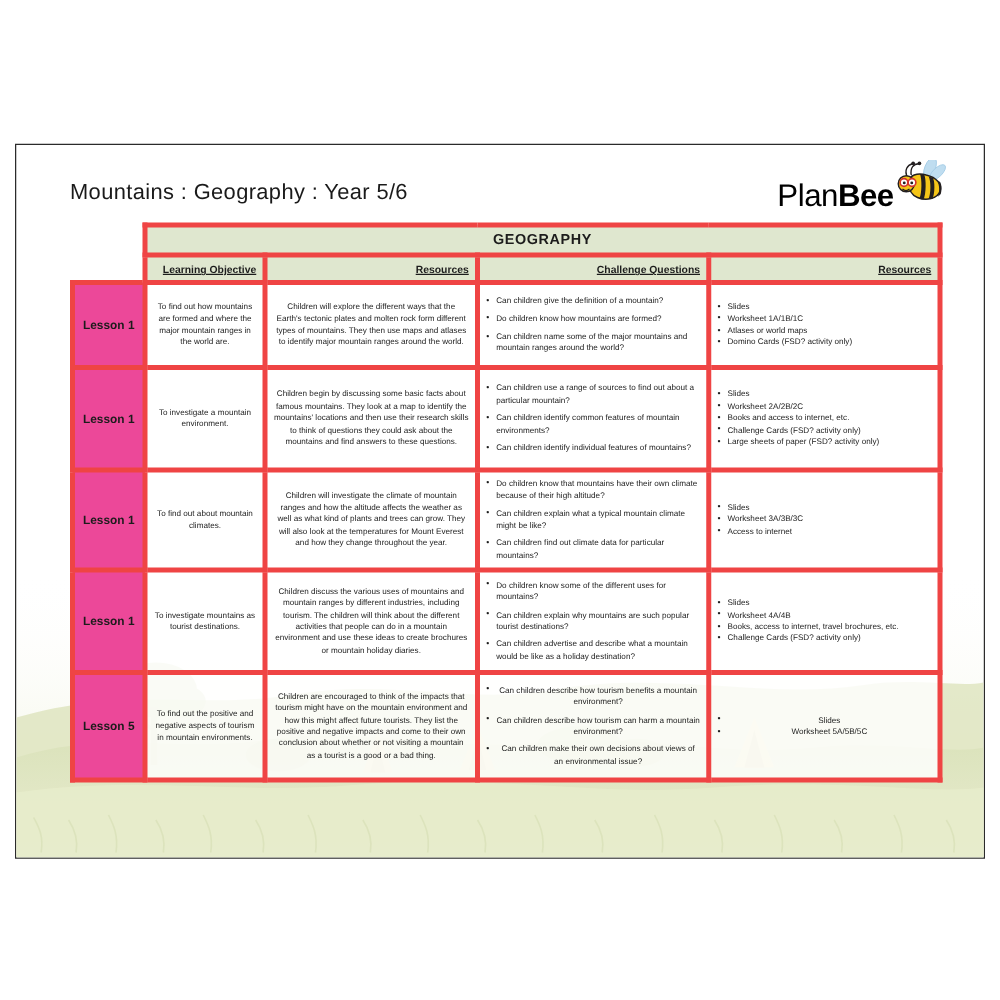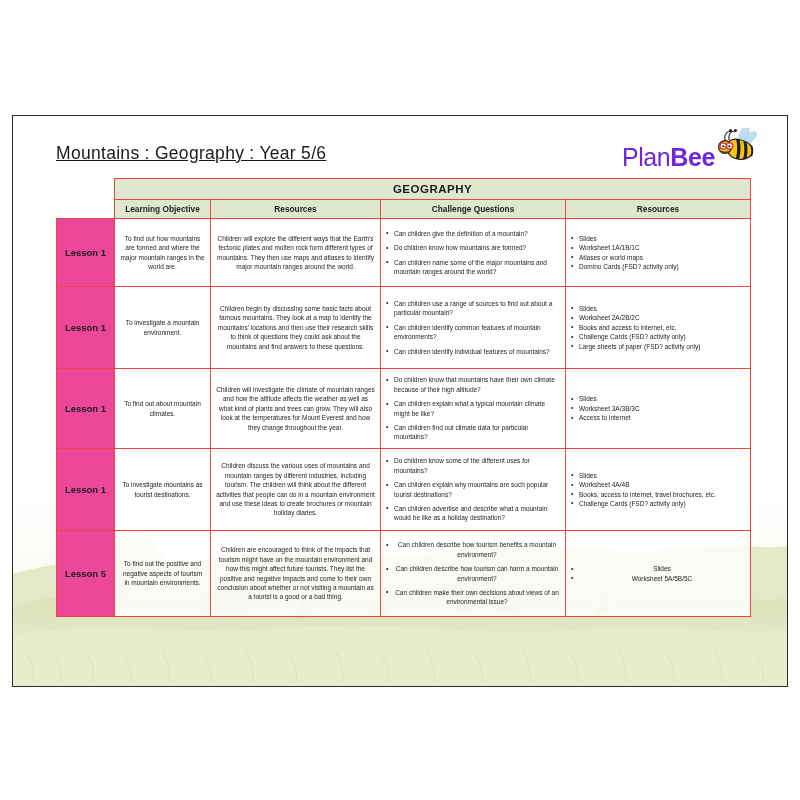--- a/index.html
+++ b/index.html
@@ -27,71 +27,71 @@
   }
   
   #doc-title {
     position: absolute;
     left: 43px; top: 27px;
     font-size: 17.5px;
     letter-spacing: .3px;
     color: #1a1a1a;
     white-space: nowrap;
     z-index: 3;
-    text-decoration: underline;
   }
   
   #logo-wrap {
     position: absolute;
     right: 30px; top: 12px;
     z-index: 3;
     display: flex;
     align-items: flex-end;
   }
   #logo-text {
     font-size: 25px;
     line-height: 1;
-    color: #6d28d9;
+    color: #000000;
     letter-spacing: -.4px;
     text-align: center;
   }
   #logo-text .thin { font-weight: 400; }
   #logo-text .bold { font-weight: 700; }
   #bee-icon { margin-left: -4px; margin-bottom: 4px; }
 
   
   #plan-table {
     position: absolute;
     left: 43px; top: 62px;
     width: 694px;
     border-collapse: collapse;
     z-index: 2;
     table-layout: fixed;
   }
   #plan-table td, #plan-table th {
-    border: 1px solid #ef4444;
+    border: 4px solid #ef4444;
     vertical-align: middle;
     padding: 4px 5px;
   }
   .subject-head {
     background: #dfe7cf;
     text-align: center;
     font-size: 11.5px;
     font-weight: 700;
     color: #1c1c1c;
     letter-spacing: .5px;
     padding: 5px 0 6px 0;
   }
   .col-head {
     background: #dfe7cf;
-    text-align: center;
+    text-align: right;
     font-size: 8.3px;
     font-weight: 700;
     color: #1c1c1c;
     padding: 4px 0 5px 0;
+    text-decoration: underline;
   }
   .corner-blank {
     background: #ffffff;
     border: none !important;
   }
   .lesson-cell {
     background: #ec4899;
     text-align: center;
     font-size: 9.5px;
     font-weight: 700;

